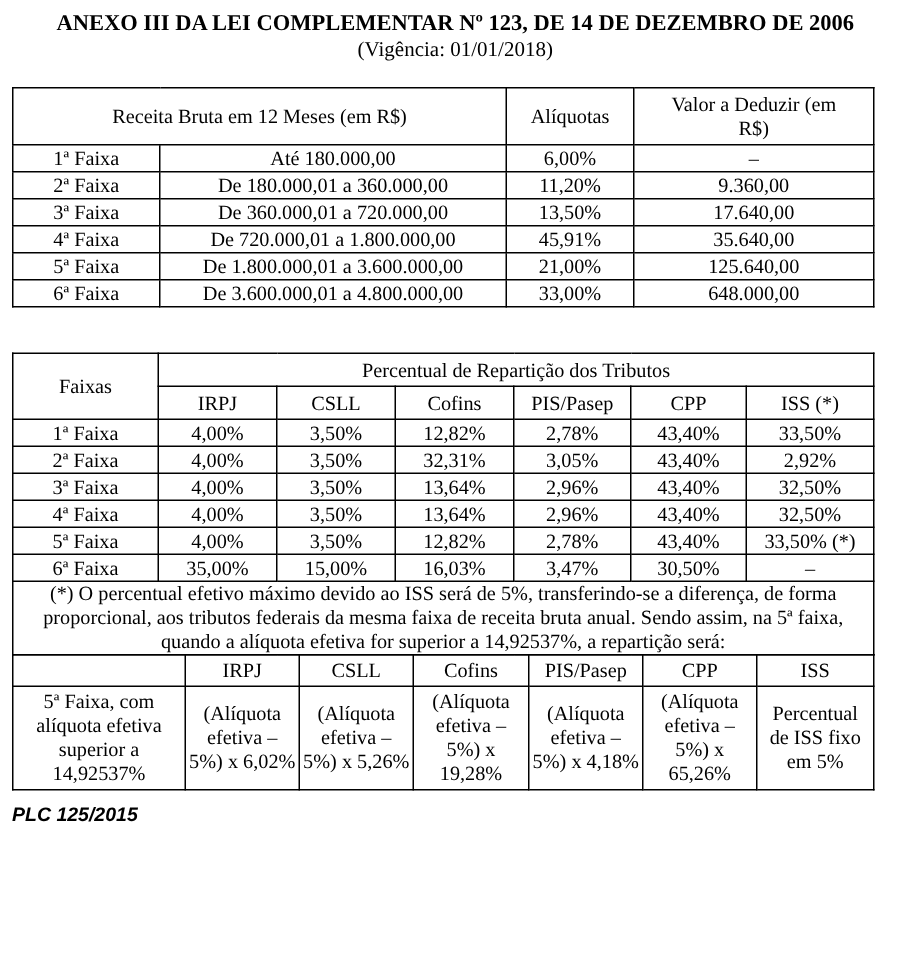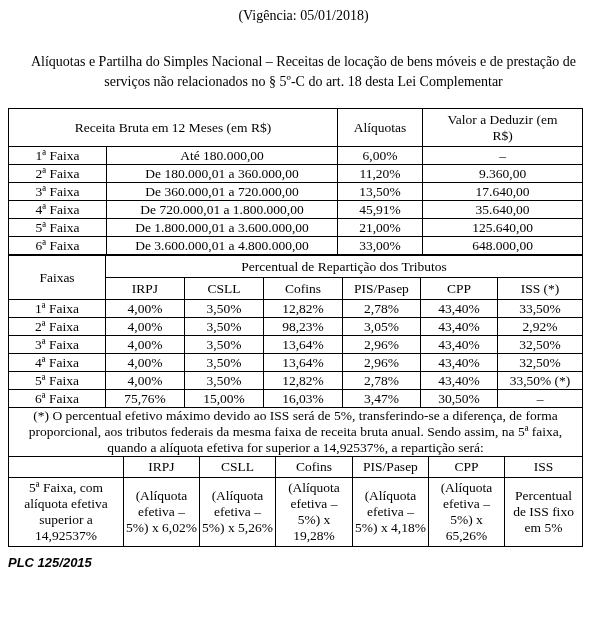--- a/index.html
+++ b/index.html
@@ -35,21 +35,21 @@
     padding: 0 2px;
     line-height: 16px;
     height: 17px;
     overflow: hidden;
   }
 
   .t1 { margin-top: 16px; }
   .t1 thead th { height: 37px; }
   .t1 .h-deduzir { padding: 0 24px; }
 
-  .t2 { }
+  .t2 { margin-top: 30px; }
   .t2 thead th { height: 21px; }
   .note-cell {
     text-align: justify;
     padding: 2px 5px;
     line-height: 18.5px;
     height: auto;
   }
 
   .t3 { margin-top: -1px; }
   .t3 thead th { height: 20px; }
@@ -61,23 +61,23 @@
     font-family: "Liberation Sans", sans-serif;
     font-style: italic; font-weight: bold;
     font-size: 13px;
   }
 </style>
 </head>
 <body>
 
 <div class="page">
 
-  <div class="vigencia">(Vigência: 05/01/2018)</div>
-
-  <div class="desc">Alíquotas e Partilha do Simples Nacional – Receitas de locação de bens móveis e de prestação de serviços não relacionados no § 5º-C do art. 18 desta Lei Complementar</div>
+  <div class="title">ANEXO III DA LEI COMPLEMENTAR Nº 123, DE 14 DE DEZEMBRO DE 2006</div>
+  <div class="vigencia">(Vigência: 01/01/2018)</div>
+
 
   <table class="t t1">
     <colgroup>
       <col style="width:98px">
         <col style="width:231px">
         <col style="width:85px">
         <col style="width:160px">
     </colgroup>
     <thead>
       <tr>
@@ -157,21 +157,21 @@
         <td>3,50%</td>
         <td>12,82%</td>
         <td>2,78%</td>
         <td>43,40%</td>
         <td>33,50%</td>
       </tr>
       <tr>
         <td>2ª Faixa</td>
         <td>4,00%</td>
         <td>3,50%</td>
-        <td>98,23%</td>
+        <td>32,31%</td>
         <td>3,05%</td>
         <td>43,40%</td>
         <td>2,92%</td>
       </tr>
       <tr>
         <td>3ª Faixa</td>
         <td>4,00%</td>
         <td>3,50%</td>
         <td>13,64%</td>
         <td>2,96%</td>
@@ -191,21 +191,21 @@
         <td>5ª Faixa</td>
         <td>4,00%</td>
         <td>3,50%</td>
         <td>12,82%</td>
         <td>2,78%</td>
         <td>43,40%</td>
         <td>33,50% (*)</td>
       </tr>
       <tr>
         <td>6ª Faixa</td>
-        <td>75,76%</td>
+        <td>35,00%</td>
         <td>15,00%</td>
         <td>16,03%</td>
         <td>3,47%</td>
         <td>30,50%</td>
         <td>–</td>
       </tr>
       <tr>
         <td colspan="7" class="note-cell">(*) O percentual efetivo máximo devido ao ISS será de 5%, transferindo-se a diferença, de forma proporcional, aos tributos federais da mesma faixa de receita bruta anual. Sendo assim, na 5ª faixa, quando a alíquota efetiva for superior a 14,92537%, a repartição será:</td>
       </tr>
     </tbody>

